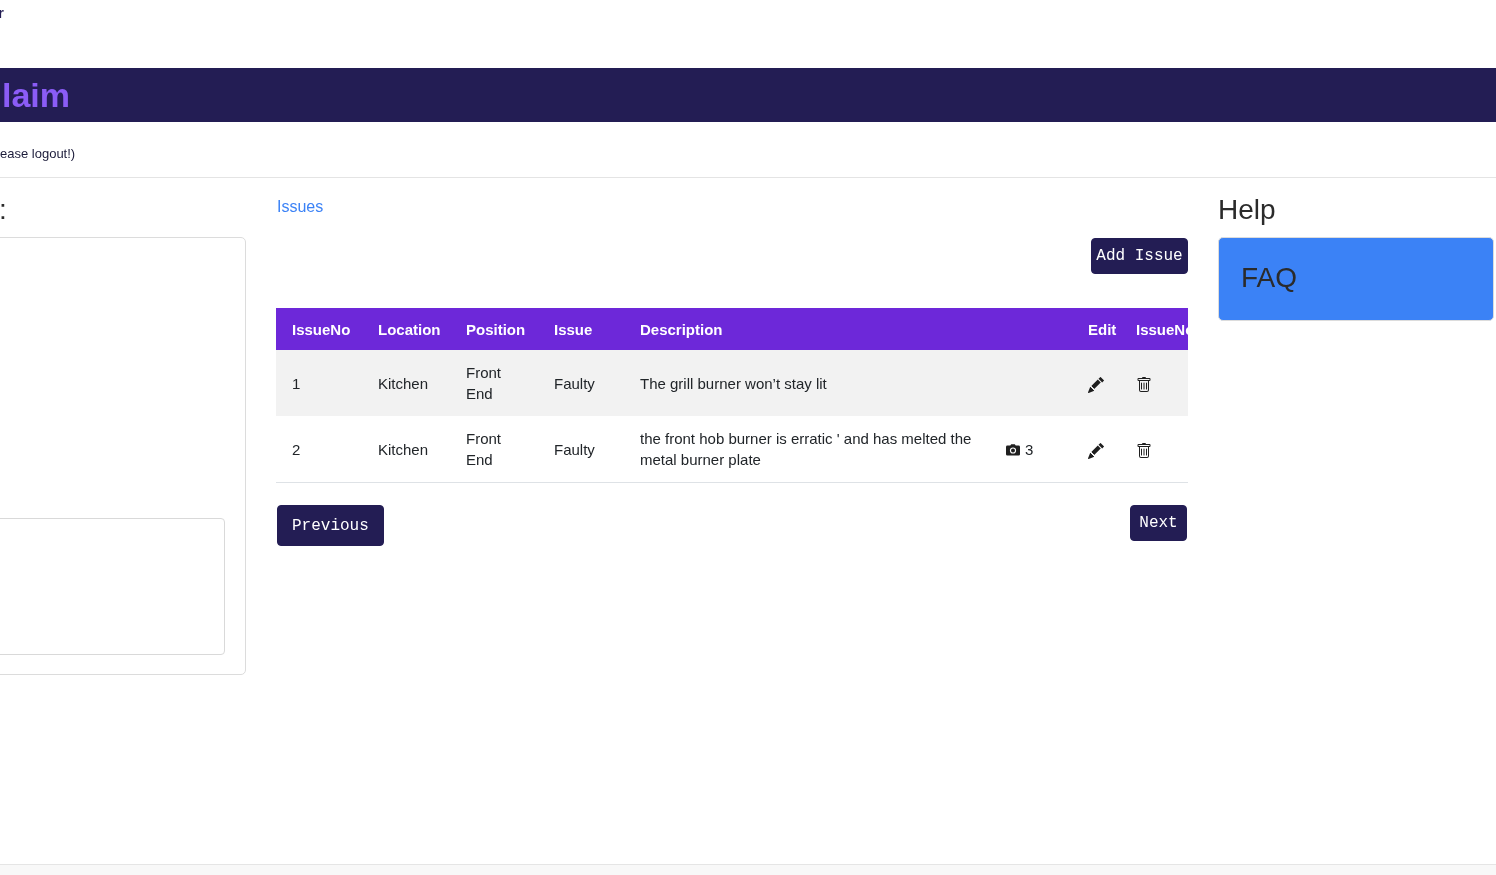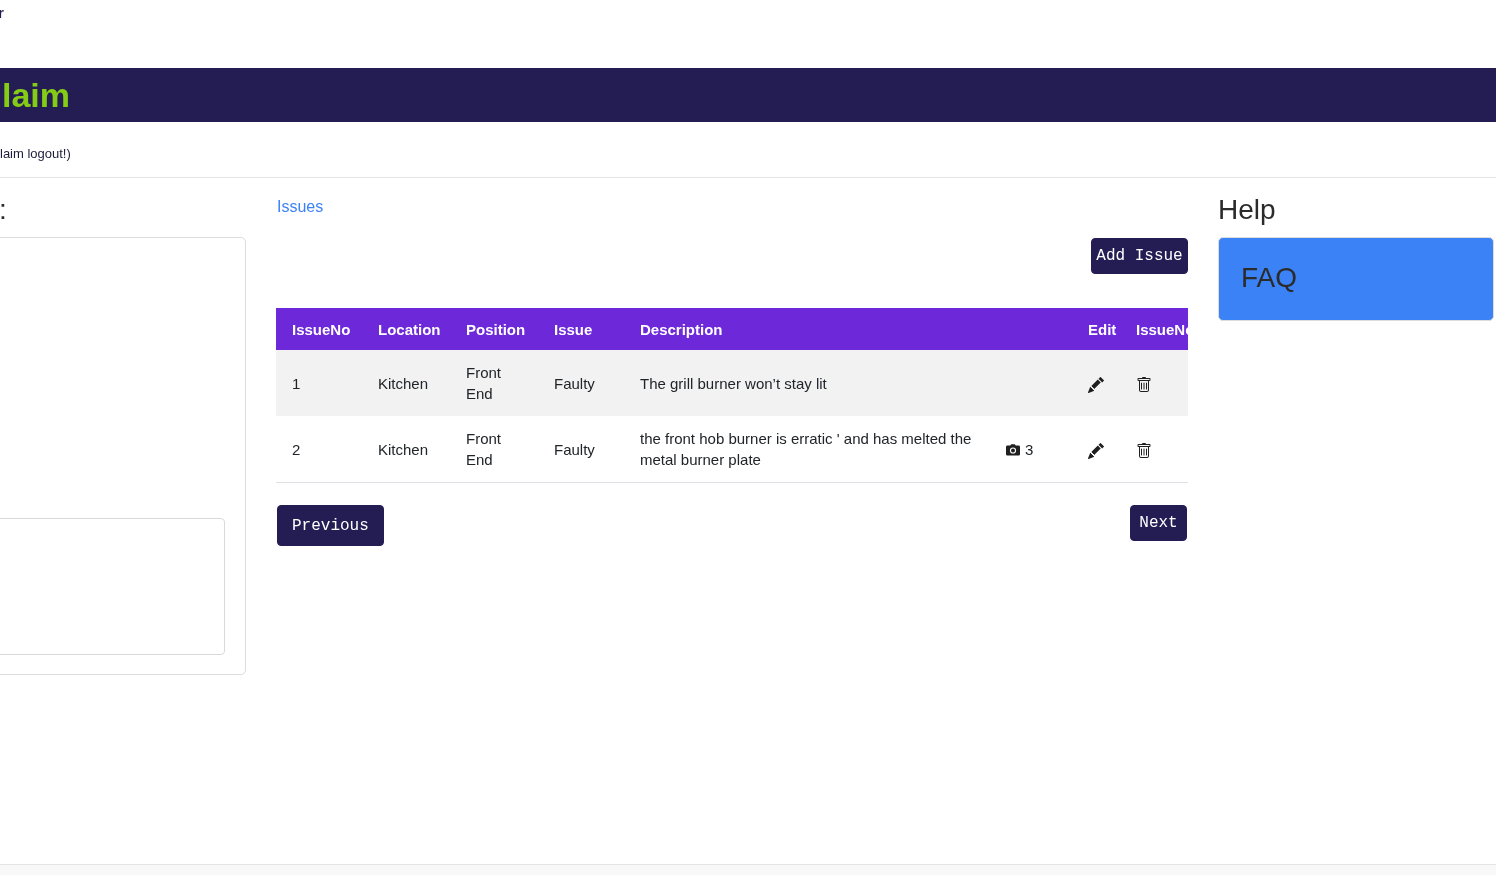--- a/index.html
+++ b/index.html
@@ -30,21 +30,21 @@
     position: absolute;
     left: 0; top: 68px;
     width: 1496px; height: 54px;
     background: #231d54;
   }
   .hero-title {
     position: absolute;
     left: 2px; top: 8px;
     font-size: 34px;
     font-weight: bold;
-    color: #84cc16;
+    color: #8b5cf6;
     white-space: nowrap;
   }
 
   .logout-note {
     position: absolute;
     left: 0; top: 146px;
     font-size: 13px;
     color: #1c1c3a;
     white-space: nowrap;
   }
@@ -193,21 +193,21 @@
 <body>
 
 <div class="screen">
 
   <span class="brand-fragment">r</span>
 
   <div class="hero">
     <span class="hero-title">laim</span>
   </div>
 
-  <span class="logout-note">laim logout!)</span>
+  <span class="logout-note">ease logout!)</span>
   <div class="top-divider"></div>
 
   <span class="left-heading-fragment">:</span>
   <div class="left-card"></div>
   <div class="left-textarea"></div>
 
   <div class="issues-heading">Issues</div>
   <button class="btn add-issue-btn">Add Issue</button>
 
   <table class="issues-table">

